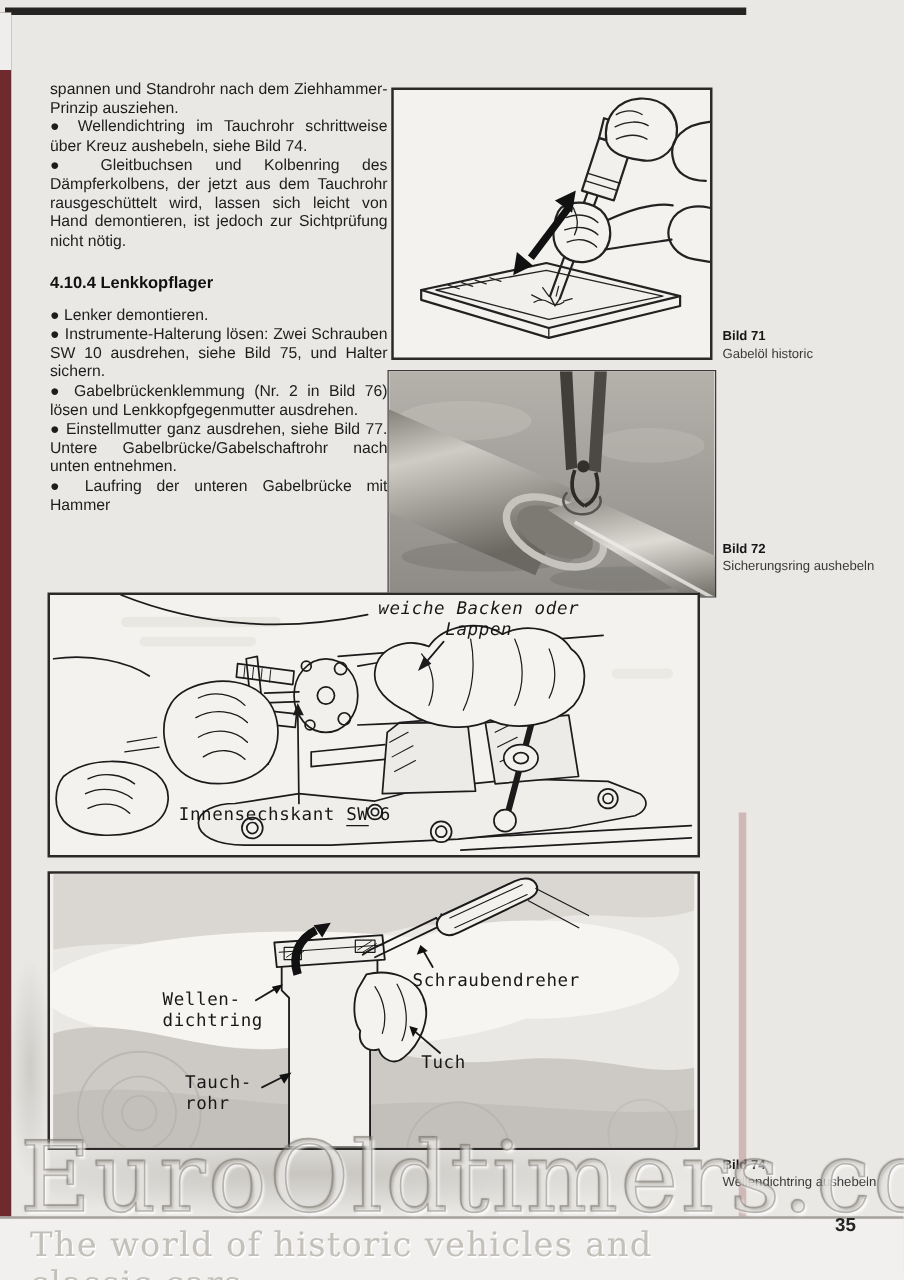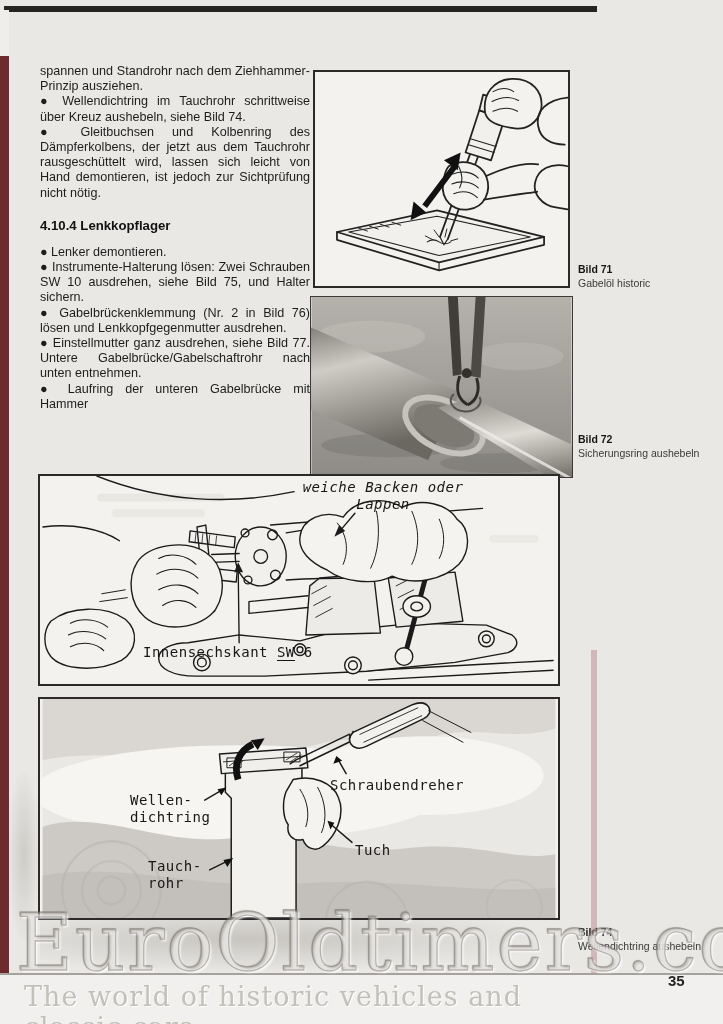--- a/index.html
+++ b/index.html
@@ -271,21 +271,21 @@
         <polygon points="187,90 182,98 178,92"></polygon>
         <polygon points="194,162 184,164 188,171"></polygon>
         <polygon points="299,58 296,66 305,63"></polygon>
         <polygon points="290,124 297,126 293,133"></polygon>
       </g>
     </svg>
   </div>
   <div class="lbl" style="left:130px;top:792px;">Wellen-
 dichtring</div>
   <div class="lbl" style="left:330px;top:777px;">Schraubendreher</div>
-  <div class="lbl" style="left:355px;top:842px;">Tuch</div>
+  <div class="lbl" style="left:337px;top:842px;">Tuch</div>
   <div class="lbl" style="left:148px;top:858px;">Tauch-
 rohr</div>
 
   <div class="fig-caption" style="top:263px;">
     <div class="cap-title">Bild 71</div>
     <div class="cap-text">Gabelöl historic</div>
   </div>
   <div class="fig-caption" style="top:433px;">
     <div class="cap-title">Bild 72</div>
     <div class="cap-text">Sicherungsring aushebeln</div>

